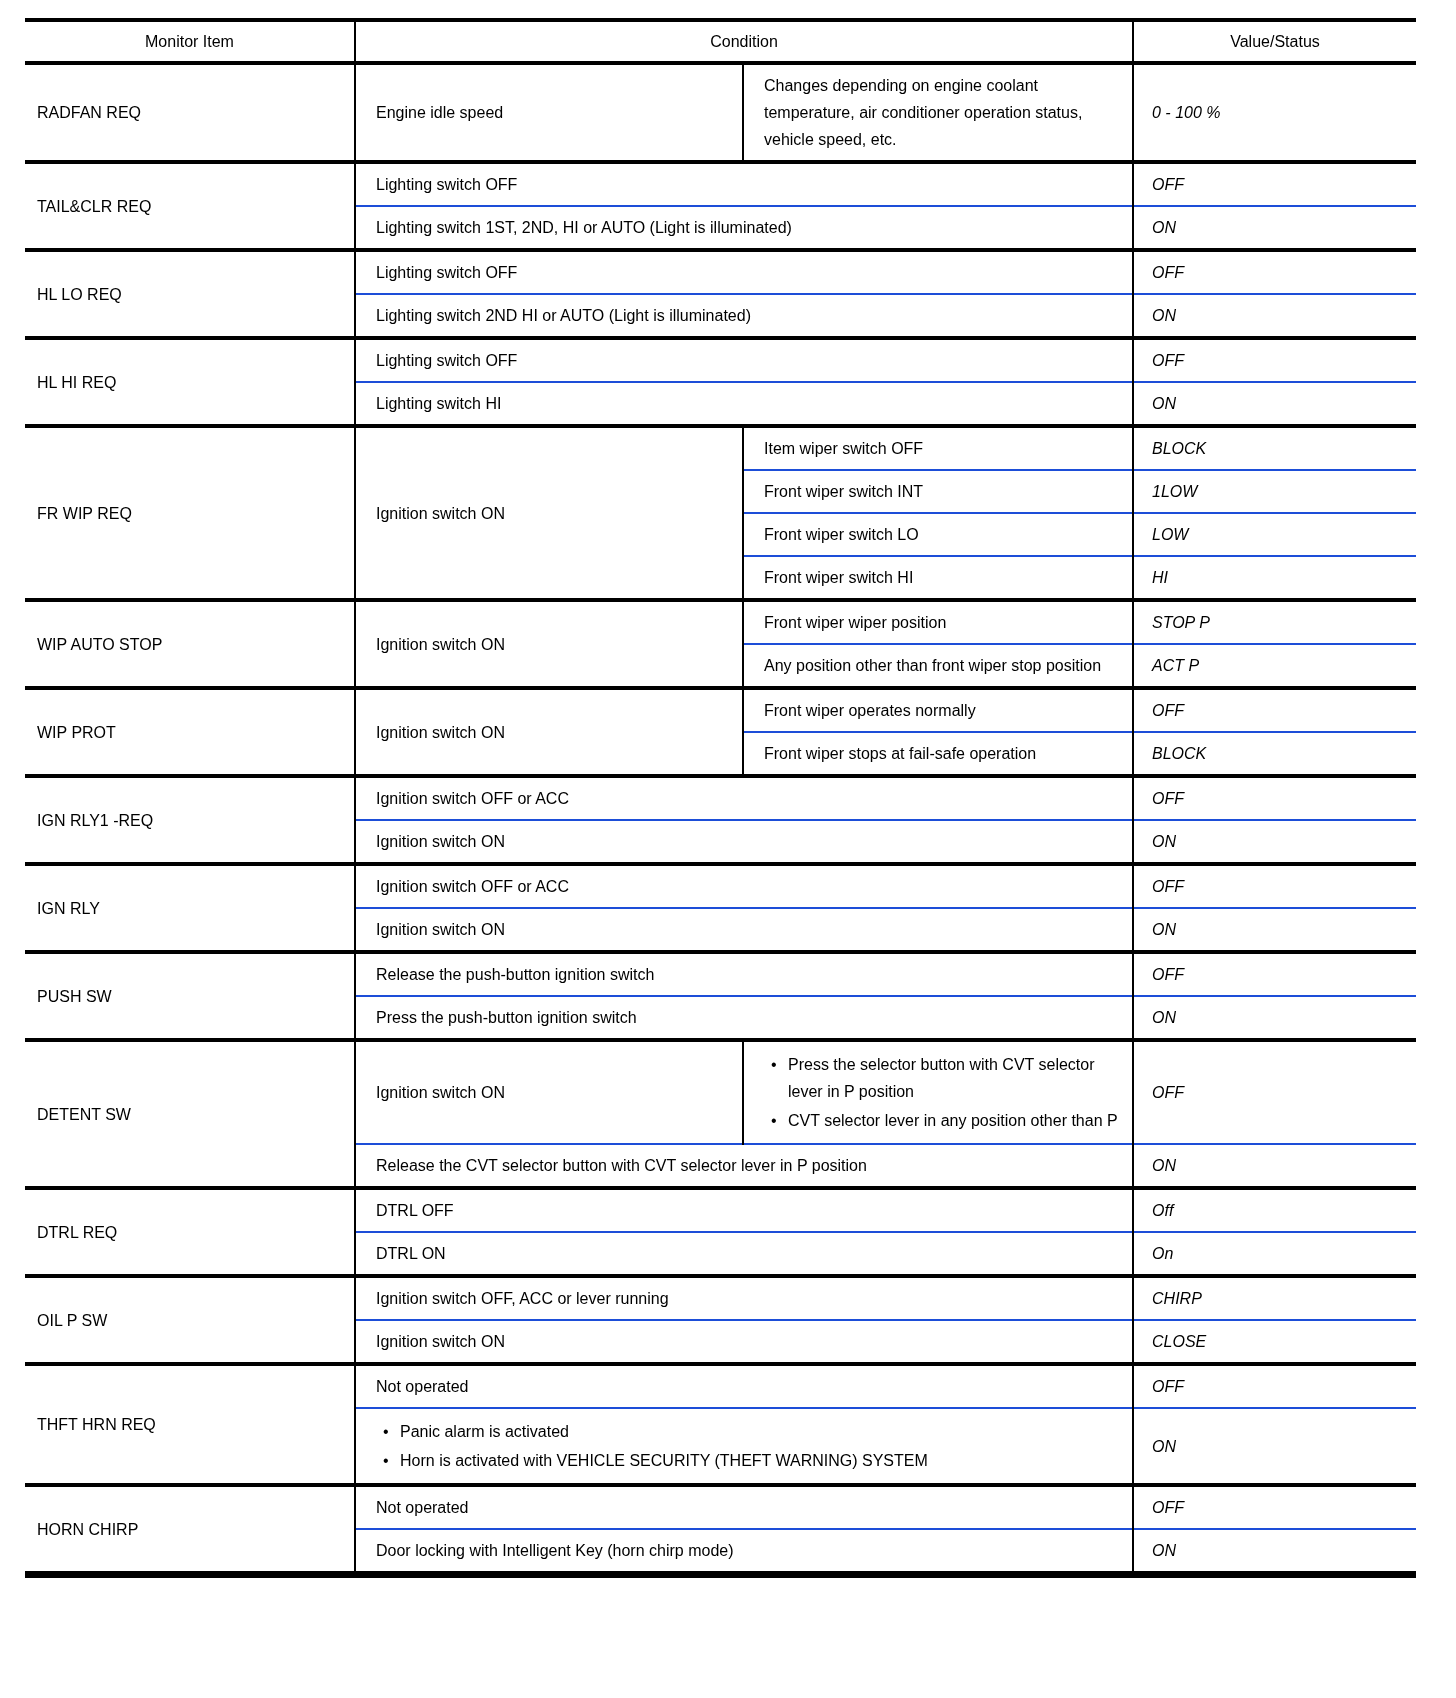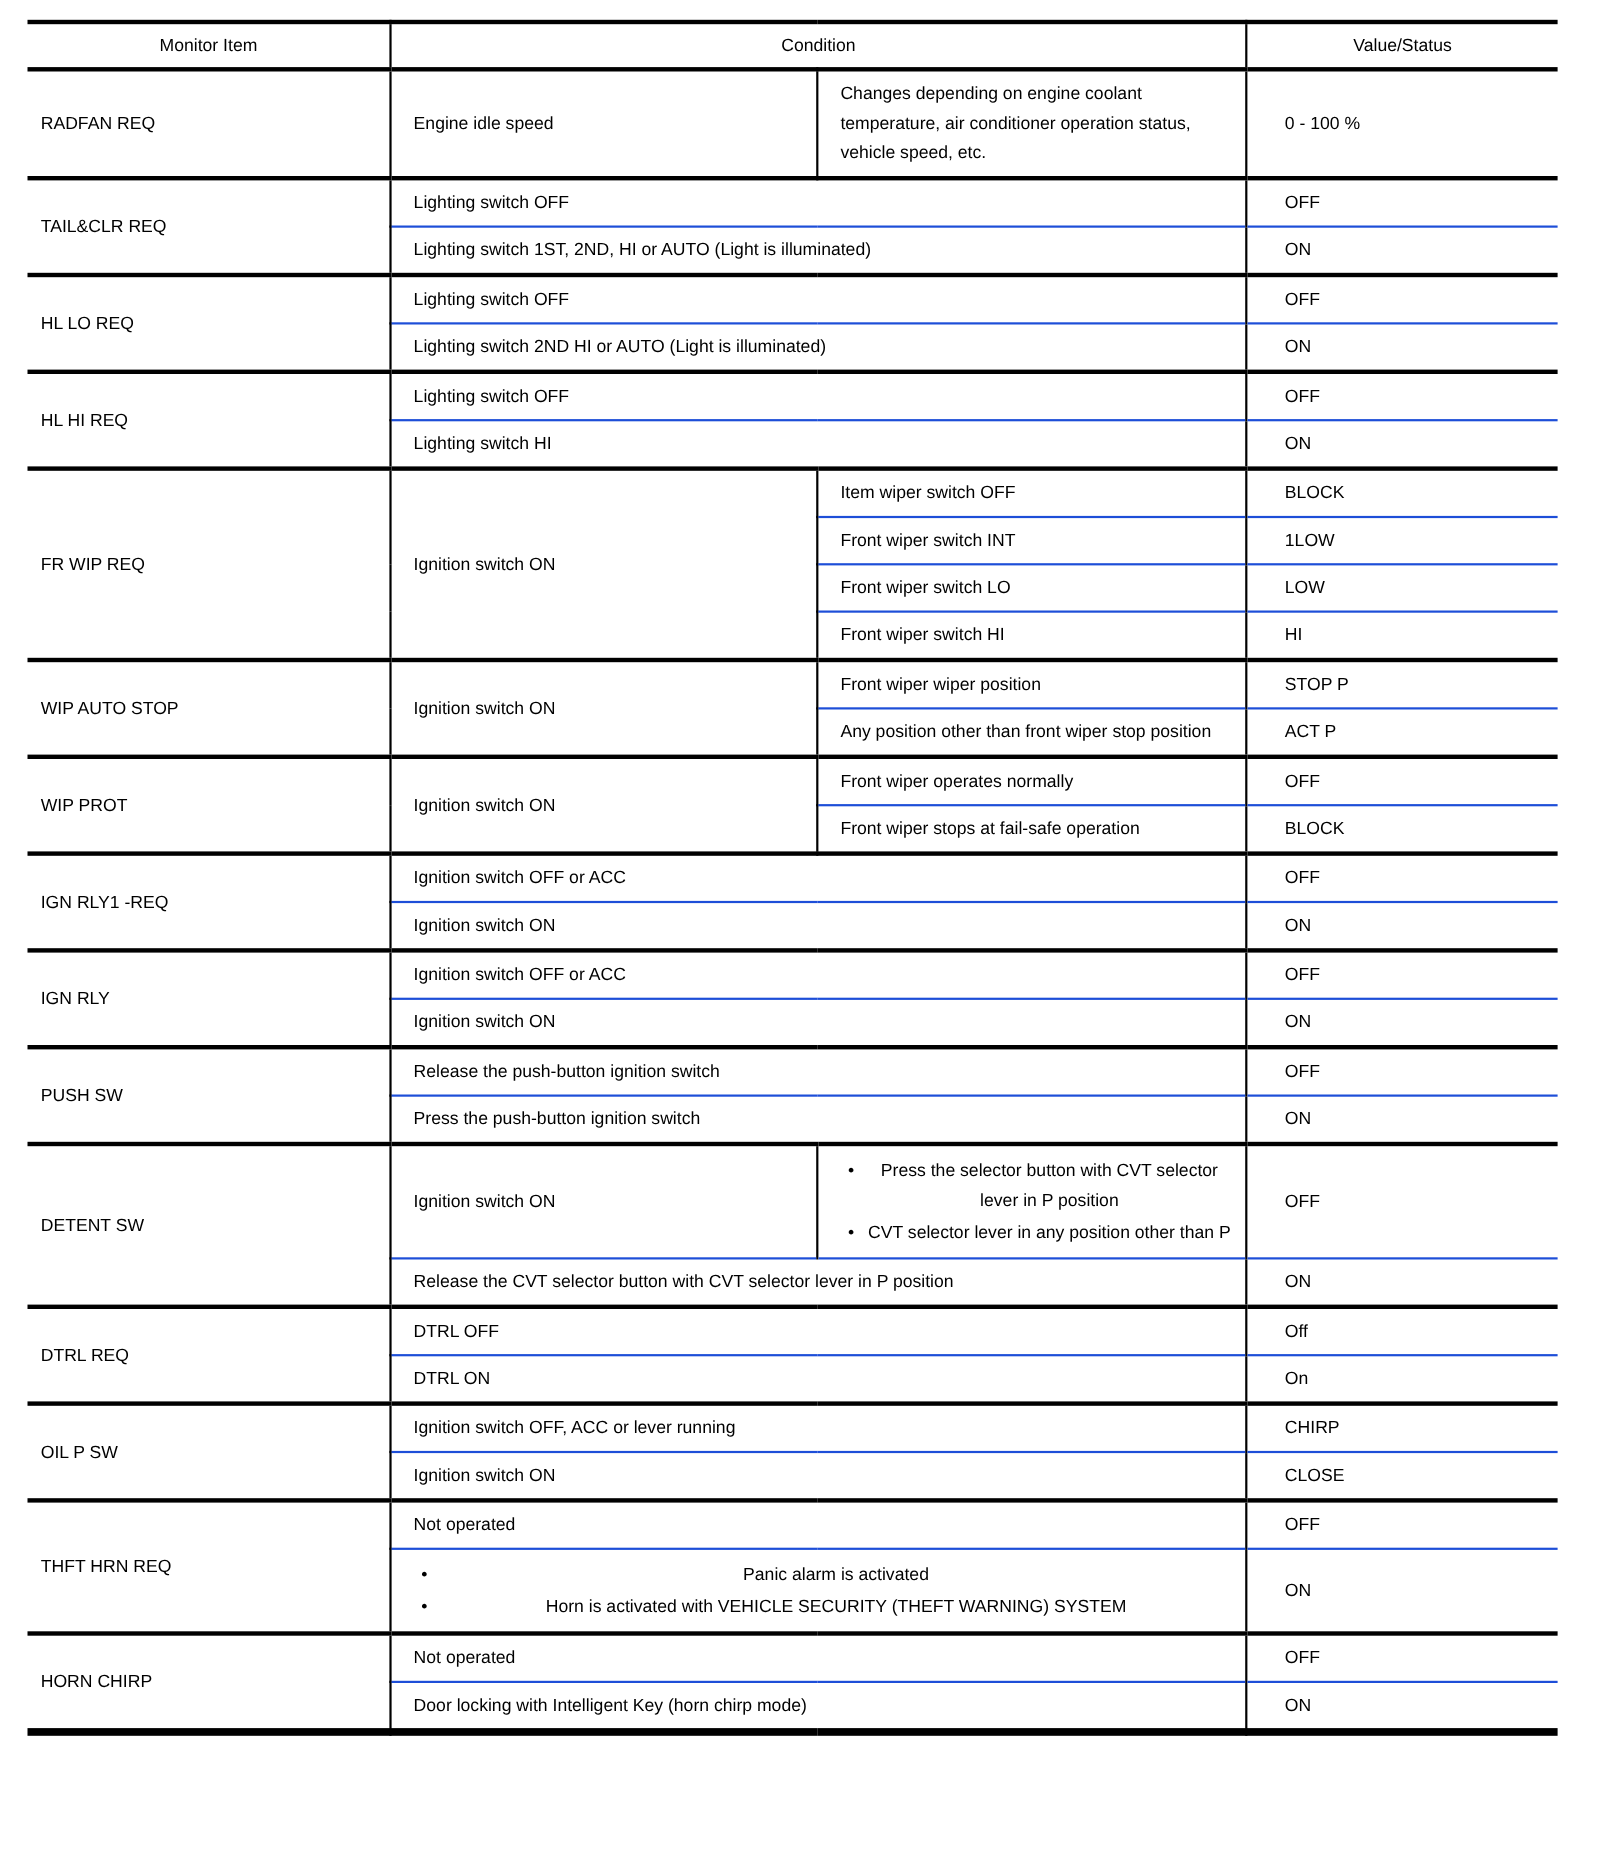--- a/index.html
+++ b/index.html
@@ -33,29 +33,29 @@
     padding: 6px 8px;
     border-bottom: 4px solid #000;
   }
 
   td {
     vertical-align: middle;
     padding: 7px 12px 7px 20px;
     word-wrap: break-word;
   }
   td.item  { padding-left: 12px; }
-  td.value { padding-left: 34px; }
+  td.value { padding-left: 18px; font-style: italic; }
 
   .vr { border-right: 2px solid #000; }
 
   tr.inner > td       { border-top: 2px solid #1d4ed8; }
   tr.group-start > td { border-top: 4px solid #000; }
 
   ul.bullets { margin: 0; padding: 0 0 0 24px; list-style: none; }
-  ul.bullets li { position: relative; margin: 2px 0; text-align: center; }
+  ul.bullets li { position: relative; margin: 2px 0; }
   ul.bullets li::before {
     content: "\2022";
     position: absolute;
     left: -17px;
   }
 </style>
 </head>
 <body>
 
 <div class="page">

